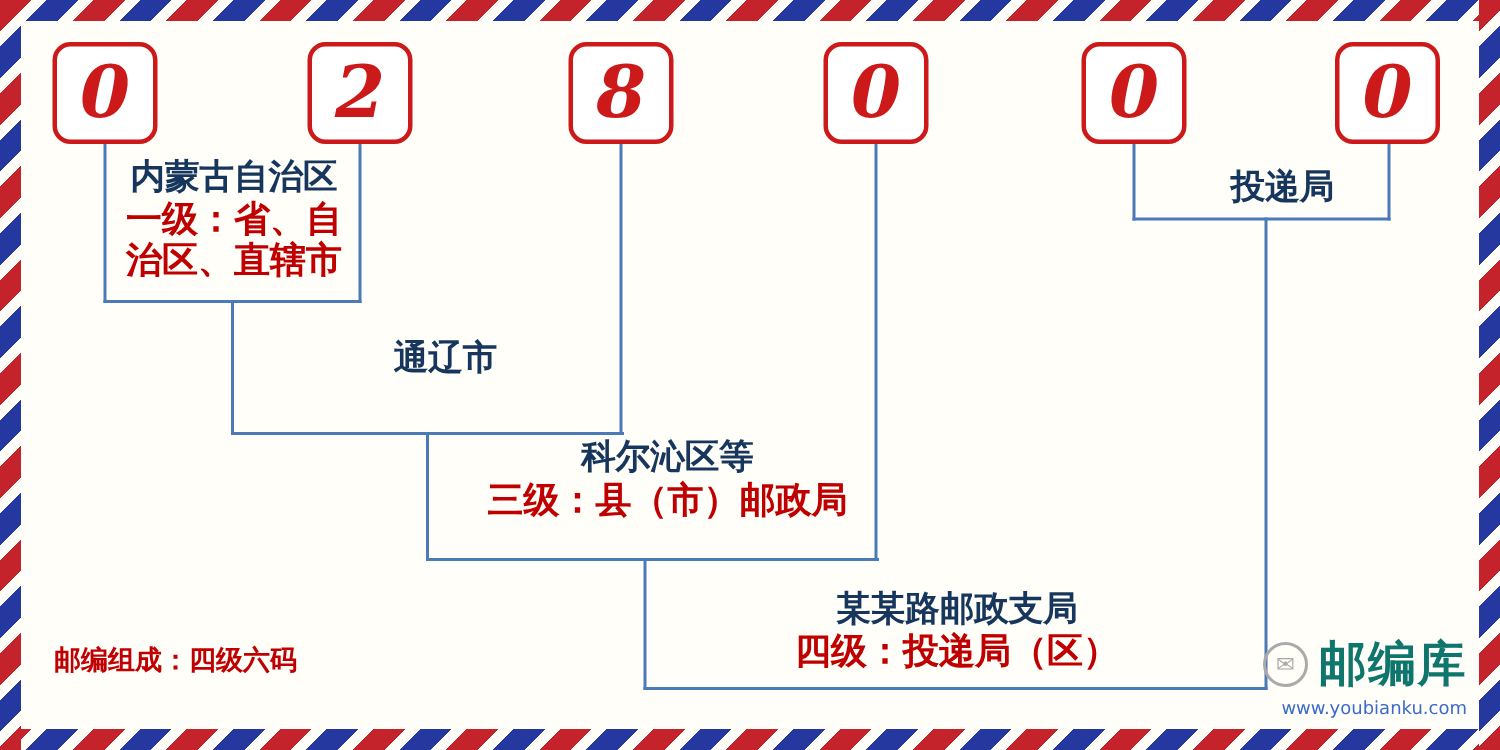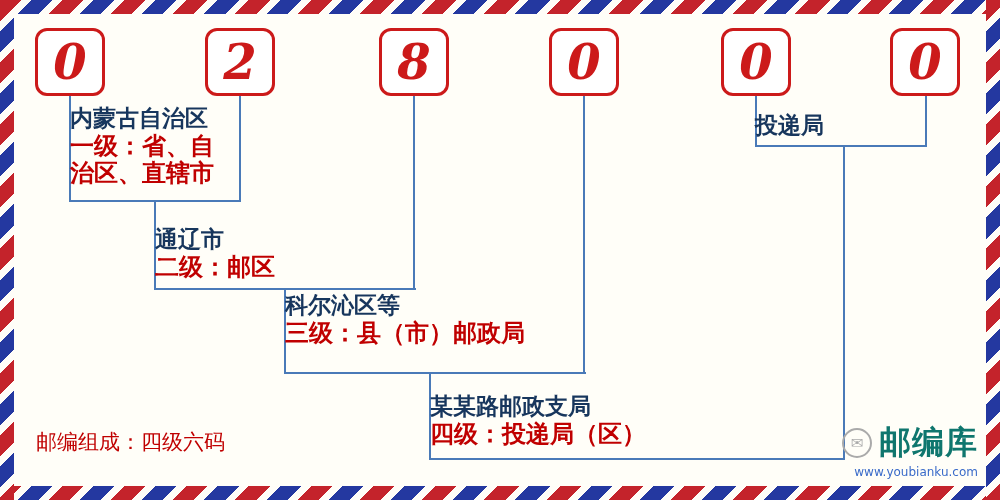--- a/index.html
+++ b/index.html
@@ -34,33 +34,33 @@
   .digit{
     font-family:"DejaVu Serif","Liberation Serif",serif;
     font-style:italic; font-weight:bold; font-size:48px; line-height:1;
     color:var(--digit-red,#cc1a1a);
   }
 
   
   .line{ position:absolute; background:var(--line-blue,#4a7ab8); }
 
   
-  .lvl{ position:absolute; }
+  .lvl{ position:absolute; text-align:center; }
   .lvl .name{
     font-size:23px; font-weight:bold; line-height:30px;
     color:var(--title-navy,#17365d);
   }
   .lvl .desc{
     font-size:24px; font-weight:bold; line-height:27px;
     color:var(--desc-red,#c00000);
   }
 
   .composition{
     position:absolute; left:36px; top:428px;
-    font-size:21px; font-weight:normal; color:var(--desc-red,#c00000);
+    font-size:18px; font-weight:bold; color:var(--desc-red,#c00000);
   }
 
   
   .logo{ position:absolute; right:22px; top:421px; width:170px; }
   .logo-row{ display:flex; align-items:center; justify-content:flex-end; gap:7px; }
   .logo-circle{
     width:30px; height:30px; border:2px solid #aaaaaa; border-radius:50%;
     display:flex; align-items:center; justify-content:center;
     color:#aaaaaa; font-size:15px; line-height:1;
   }
@@ -113,21 +113,20 @@
   <div class="line" style="left:843px; top:145px; width:2px;   height:315px"></div>
 
   <div class="lvl" style="left:70px; top:103px; width:172px">
     <div class="name">内蒙古自治区</div>
     <div class="desc">一级：省、自</div>
     <div class="desc">治区、直辖市</div>
   </div>
 
   <div class="lvl" style="left:155px; top:224px; width:284px">
     <div class="name">通辽市</div>
-    <div class="desc">二级：邮区</div>
   </div>
 
   <div class="lvl" style="left:285px; top:290px; width:320px">
     <div class="name">科尔沁区等</div>
     <div class="desc">三级：县（市）邮政局</div>
   </div>
 
   <div class="lvl" style="left:430px; top:391px; width:416px">
     <div class="name">某某路邮政支局</div>
     <div class="desc">四级：投递局（区）</div>

